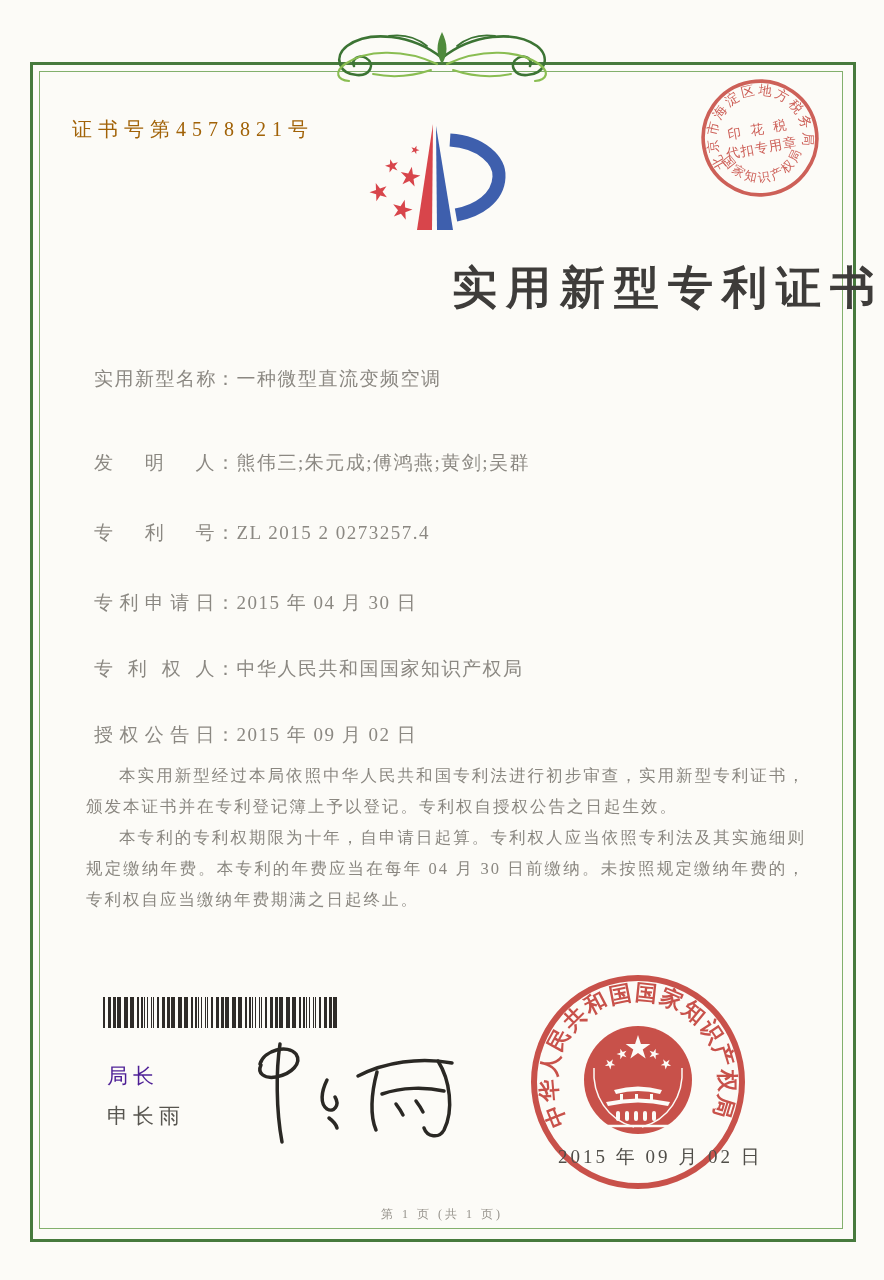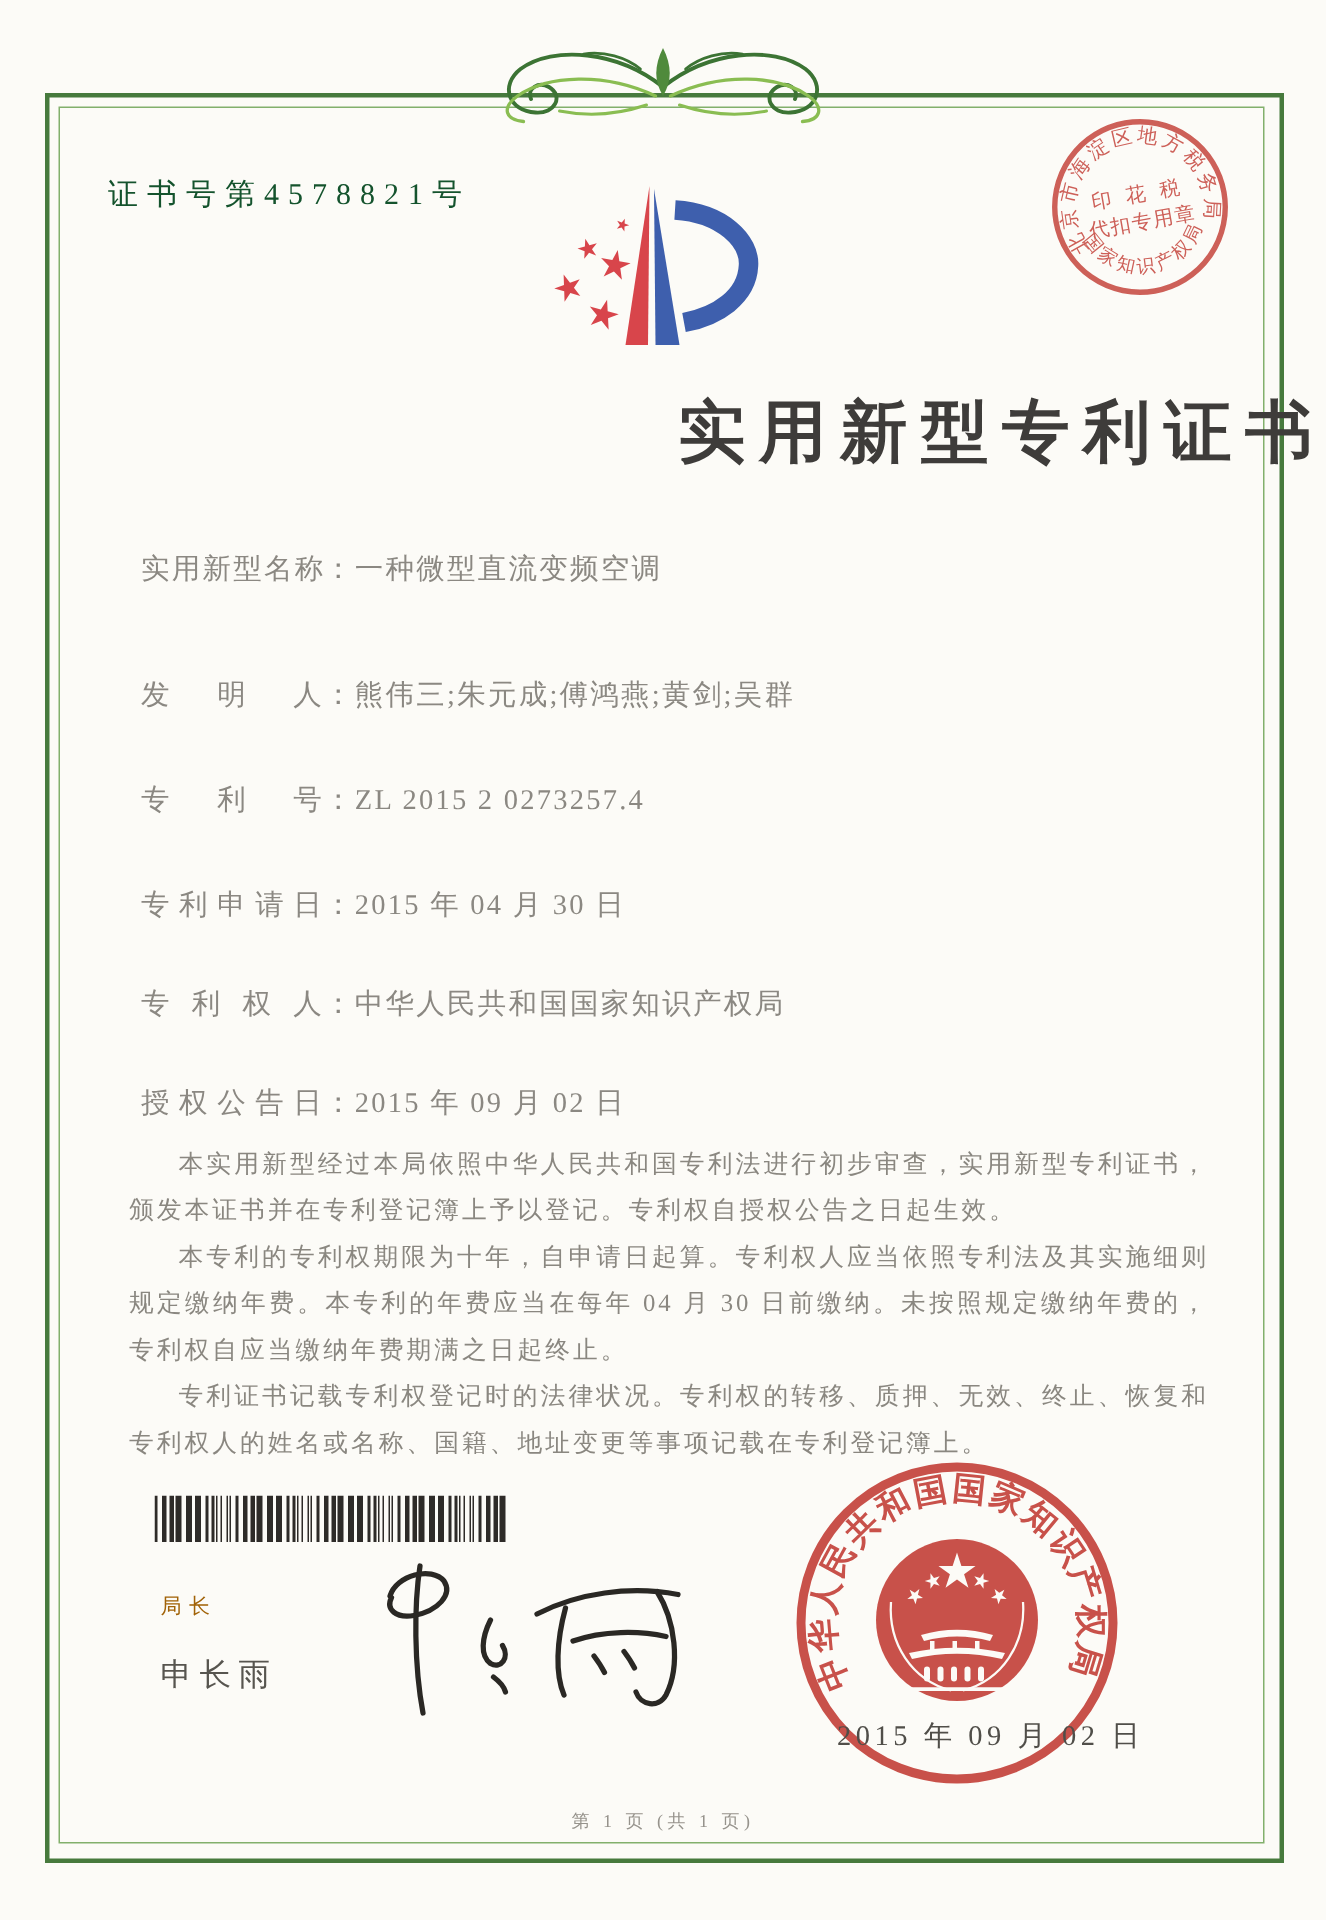--- a/index.html
+++ b/index.html
@@ -6,39 +6,39 @@
   .page{position:relative;width:884px;height:1280px;background:#fcfbf7;
         font-family:"Liberation Serif","DejaVu Serif",serif;overflow:hidden;}
   
   .frame-outer{position:absolute;left:30px;top:62px;width:820px;height:1174px;
                border:3px solid #477a3d;}
   .frame-inner{position:absolute;left:39px;top:71px;width:802px;height:1156px;
                border:1px solid #82b06c;}
   .ornament{position:absolute;left:267px;top:14px;z-index:3;}
   
   .cert-no{position:absolute;left:72px;top:116px;font-size:20px;letter-spacing:6px;
-           color:#14532d;}
+           color:#a16207;}
   .logo{position:absolute;left:330px;top:114px;}
   .tax-seal{position:absolute;left:698px;top:76px;transform:rotate(-10deg);opacity:.85;}
   .tax-seal text{fill:#c5453d;font-family:"Liberation Serif",serif;}
   .title{position:absolute;left:0;right:0;top:258px;text-align:right;font-size:45px;
          font-weight:700;letter-spacing:9px;color:#3e3c3a;}
   
   .field{position:absolute;left:94px;font-size:19px;color:#8b8882;letter-spacing:1.5px;
          white-space:nowrap;}
   .field .lbl{display:inline-block;width:122px;text-align:justify;text-align-last:justify;}
   .f1{top:366px}.f2{top:450px}.f3{top:520px}.f4{top:590px}.f5{top:656px}.f6{top:722px}
   
   .body-text{position:absolute;left:86px;top:760px;width:720px;font-size:16.5px;
              line-height:31px;color:#8a8780;letter-spacing:2px;text-align:justify;}
   .body-text p{margin:0;text-indent:2em;}
   
   .barcode{position:absolute;left:103px;top:997px;}
-  .director-label{position:absolute;left:107px;top:1062px;font-size:14px;
-                  letter-spacing:5px;color:#a16207;}
+  .director-label{position:absolute;left:107px;top:1062px;font-size:21px;
+                  letter-spacing:5px;color:#4c1d95;}
   .director-name{position:absolute;left:107px;top:1102px;font-size:21px;
                  letter-spacing:5px;color:#57554f;}
   .signature{position:absolute;left:230px;top:1030px;}
   .office-seal{position:absolute;left:524px;top:968px;opacity:.93;}
   .office-seal text{fill:#c5453d;font-weight:700;font-family:"Liberation Serif",serif;}
   .seal-date{position:absolute;left:558px;top:1144px;font-size:19px;letter-spacing:3px;
              color:#504e49;z-index:4;}
   .footer{position:absolute;left:0;right:0;top:1206px;text-align:center;font-size:12px;
           color:#96938c;letter-spacing:3px;}
 </style>
@@ -124,21 +124,20 @@
   <div class="field f5">
     <span class="lbl">专利权人</span><span>：</span><span>中华人民共和国国家知识产权局</span>
   </div>
   <div class="field f6">
     <span class="lbl">授权公告日</span><span>：</span><span>2015 年 09 月 02 日</span>
   </div>
 
   <div class="body-text">
     <p>本实用新型经过本局依照中华人民共和国专利法进行初步审查，实用新型专利证书，颁发本证书并在专利登记簿上予以登记。专利权自授权公告之日起生效。</p>
     <p>本专利的专利权期限为十年，自申请日起算。专利权人应当依照专利法及其实施细则规定缴纳年费。本专利的年费应当在每年 04 月 30 日前缴纳。未按照规定缴纳年费的，专利权自应当缴纳年费期满之日起终止。</p>
-    <p>专利证书记载专利权登记时的法律状况。专利权的转移、质押、无效、终止、恢复和专利权人的姓名或名称、国籍、地址变更等事项记载在专利登记簿上。</p>
   </div>
 
   <svg class="barcode" width="238" height="31" viewBox="0 0 238 31">
     <g id="barcode-bars" fill="#2e2b28">
         <rect x="0" y="0" width="2" height="31"></rect>
         <rect x="5" y="0" width="3" height="31"></rect>
         <rect x="10" y="0" width="3" height="31"></rect>
         <rect x="14" y="0" width="4" height="31"></rect>
         <rect x="21" y="0" width="4" height="31"></rect>
         <rect x="27" y="0" width="4" height="31"></rect>

